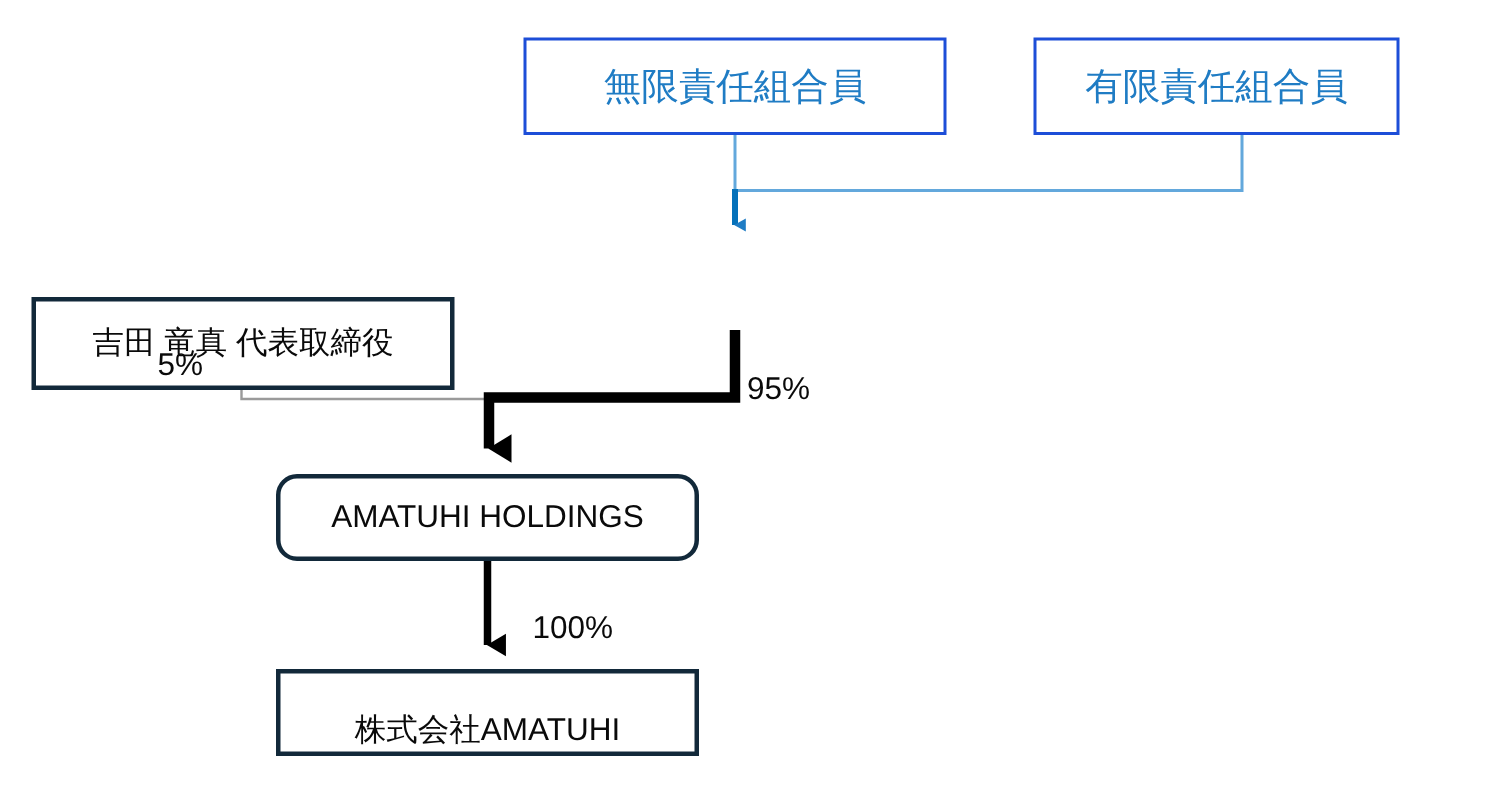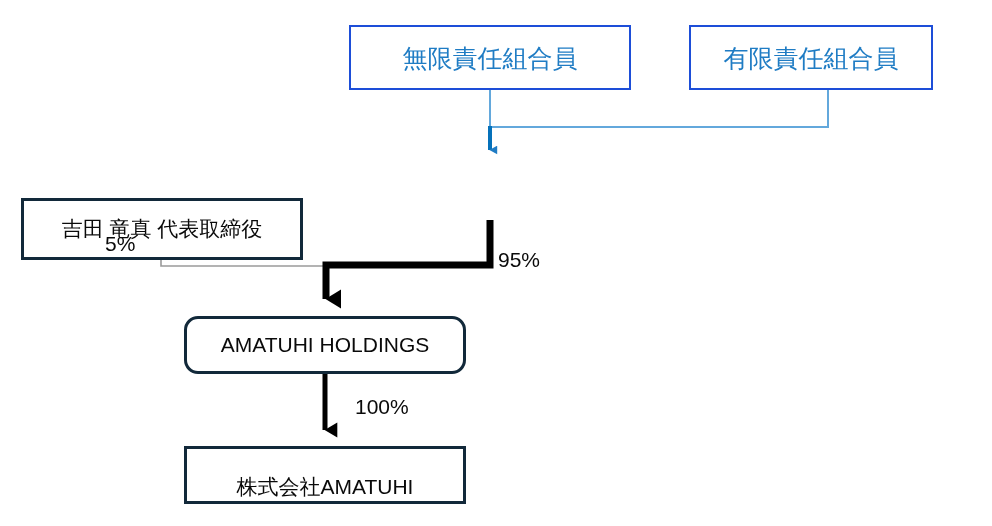--- a/index.html
+++ b/index.html
@@ -60,21 +60,21 @@
   
   #node-gp      { left: 349px; top: 25px;  width: 282px; height: 65px; }
   #node-lp      { left: 689px; top: 25px;  width: 244px; height: 65px; }
   #node-lps     { left: 349px; top: 158px; width: 283px; height: 62px; }
   #node-rep     { left: 21px;  top: 159px; width: 282px; height: 62px; margin-top: 39px; }
   #node-hold    { left: 184px; top: 316px; width: 282px; height: 58px; border-radius: 14px; }
   #node-company { left: 184px; top: 446px; width: 282px; height: 58px; justify-content: flex-end; }
   
   #pct-5   { left: 105px; top: 232px; }
   #pct-95  { left: 498px; top: 232px; margin-top: 16px; }
-  #pct-100 { left: 355px; top: 395px; }
+  #pct-100 { left: 355px; top: 407px; }
 </style>
 </head>
 <body>
 
 <div id="canvas">
 
   <svg class="svg-layer" viewBox="0 0 992 526" width="992" height="526">
     <defs>
       <marker id="arrow-blue" markerWidth="9" markerHeight="9" refX="4.5" refY="7.6" orient="auto" markerUnits="userSpaceOnUse">
         <path d="M 0.2 0.4 L 4.5 8.2 L 8.8 0.4 Z" fill="#1F7CC4"></path>

